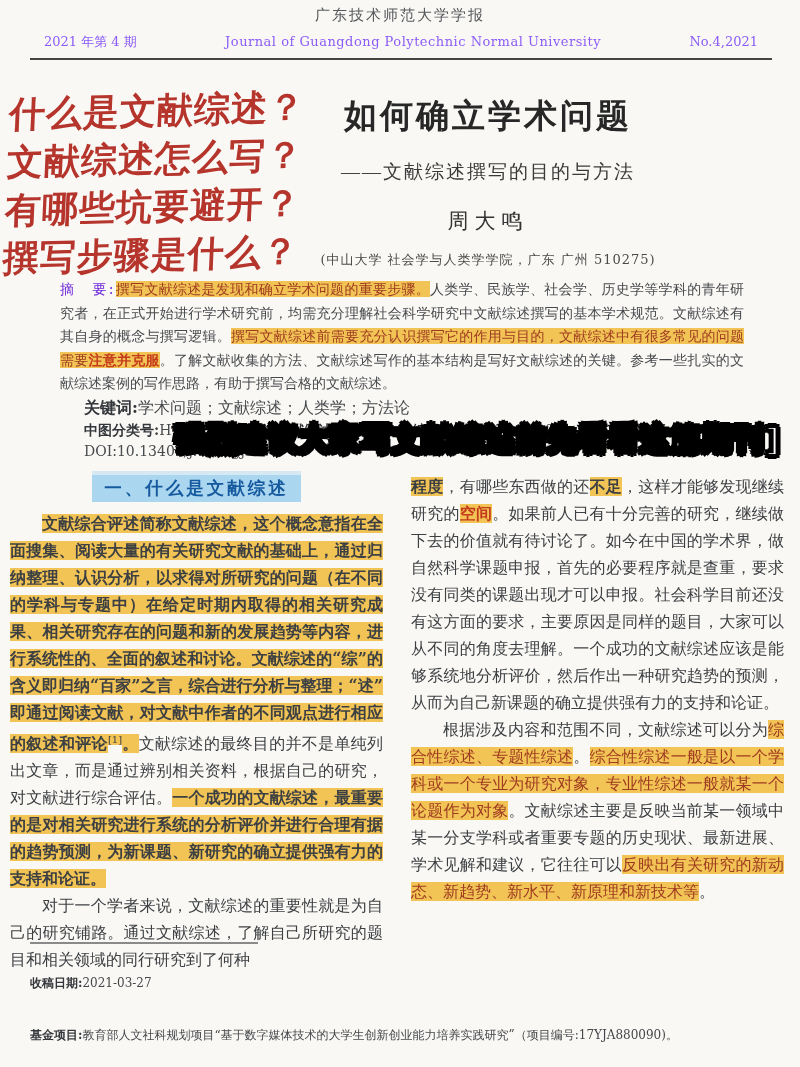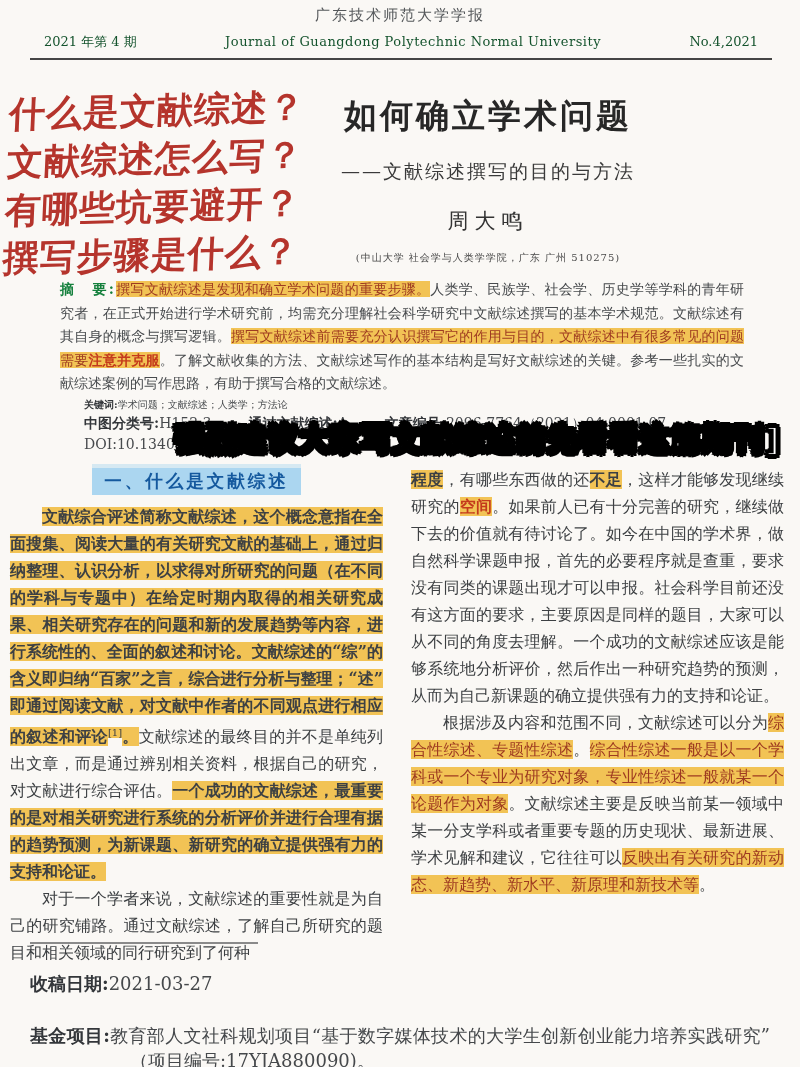--- a/index.html
+++ b/index.html
@@ -23,44 +23,44 @@
     background:var(--page-bg,#FAF8F5);
     font-family:"DejaVu Serif", serif;
     color:var(--body-text,#3E4144);
     overflow:hidden;
   }
   
   .masthead{padding-top:6px;}
   .m-cn{text-align:center;font-size:15px;letter-spacing:2px;color:#55585b;}
   .m-row{
     display:flex;justify-content:space-between;align-items:baseline;
-    padding:8px 42px 0 44px;font-size:13px;color:#14532d;
+    padding:8px 42px 0 44px;font-size:13px;color:#8b5cf6;
   }
   .m-row .en{font-family:"DejaVu Serif", serif;letter-spacing:0.5px;}
   .head-rule{height:2px;background:#454545;margin:7px 28px 0 30px;}
   
   .title-zone{position:relative;height:212px;}
   .handwriting{
     position:absolute;left:6px;top:26px;
     color:var(--annotation-red,#B5342C);
     font-weight:900;font-size:36px;line-height:48px;
     letter-spacing:1px;
     transform:rotate(-1.5deg) skewX(-4deg);
     font-family:"DejaVu Serif", cursive, serif;
     white-space:nowrap;
   }
   .title-block{position:absolute;left:238px;width:500px;top:34px;text-align:center;}
   .a-title{font-size:33px;font-weight:bold;color:#272727;letter-spacing:3px;margin:0;}
-  .a-subtitle{font-size:19px;color:#3a3a3a;margin-top:20px;letter-spacing:2px;}
+  .a-subtitle{font-size:19px;color:#3a3a3a;margin-top:20px;letter-spacing:2px;font-family:Liberation Serif, serif;}
   .a-author{font-size:21px;color:#333;margin-top:22px;letter-spacing:6px;}
-  .a-affil{font-size:10px;color:#4a4a4a;margin-top:16px;letter-spacing:1px;}
+  .a-affil{font-size:13px;color:#4a4a4a;margin-top:16px;letter-spacing:1px;}
   
   .abstract-block{margin:6px 56px 0 60px;font-size:14px;line-height:23.5px;text-align:justify;color:#474a4d;}
-  .abstract-block .label{font-weight:bold;color:#15803d;letter-spacing:2px;}
-  .kw-line{margin:2px 56px 0 84px;font-size:10px;color:#474a4d;}
+  .abstract-block .label{font-weight:normal;color:#6d28d9;letter-spacing:2px;}
+  .kw-line{margin:2px 56px 0 84px;font-size:16px;color:#474a4d;}
   .kw-line .label{font-weight:bold;color:#33363a;}
   .meta-line{margin:3px 56px 0 84px;font-size:14px;color:#474a4d;display:flex;gap:37px;}
   .meta-line .label{font-weight:bold;color:#33363a;}
   .doi-line{margin:3px 56px 0 84px;font-size:14px;color:#474a4d;}
   
   .banner{position:absolute;top:419px;left:175px;right:50px;text-align:center;z-index:5;}
   .banner-text{
     display:inline-block;
     font-weight:bold;font-size:30px;letter-spacing:1px;white-space:nowrap;
     color:var(--banner-fill,#fff);
@@ -88,21 +88,21 @@
   .col p + p{margin-top:0;}
   
   .seg-n{}
   .seg-hl{background:var(--highlight-yellow,#F2C355);font-weight:bold;}
   .seg-hlr{background:var(--highlight-yellow,#F2C355);color:var(--emphasis-red-dark,#9E3B21);}
   .seg-hlR{background:var(--highlight-yellow,#F2C355);color:var(--emphasis-red-bright,#C43A1C);font-weight:bold;}
   sup.seg-sup{background:var(--highlight-yellow,#F2C355);font-size:10px;}
   
   .footer{position:absolute;left:30px;right:30px;top:942px;}
   .foot-rule{width:228px;height:2px;background:#8a8a8a;margin-bottom:9px;}
-  .f-line{font-size:18px;line-height:25px;color:#45484b;padding-left:100px;text-indent:-100px;text-align:justify;margin-top:27px;}
+  .f-line{font-size:12px;line-height:25px;color:#45484b;padding-left:100px;text-indent:-100px;text-align:justify;margin-top:27px;}
   .f-line .label{font-weight:bold;color:#33363a;}
 </style>
 </head>
 <body>
 
 <div class="page">
 
   <div class="masthead">
     <div class="m-cn">广东技术师范大学学报</div>
     <div class="m-row">

